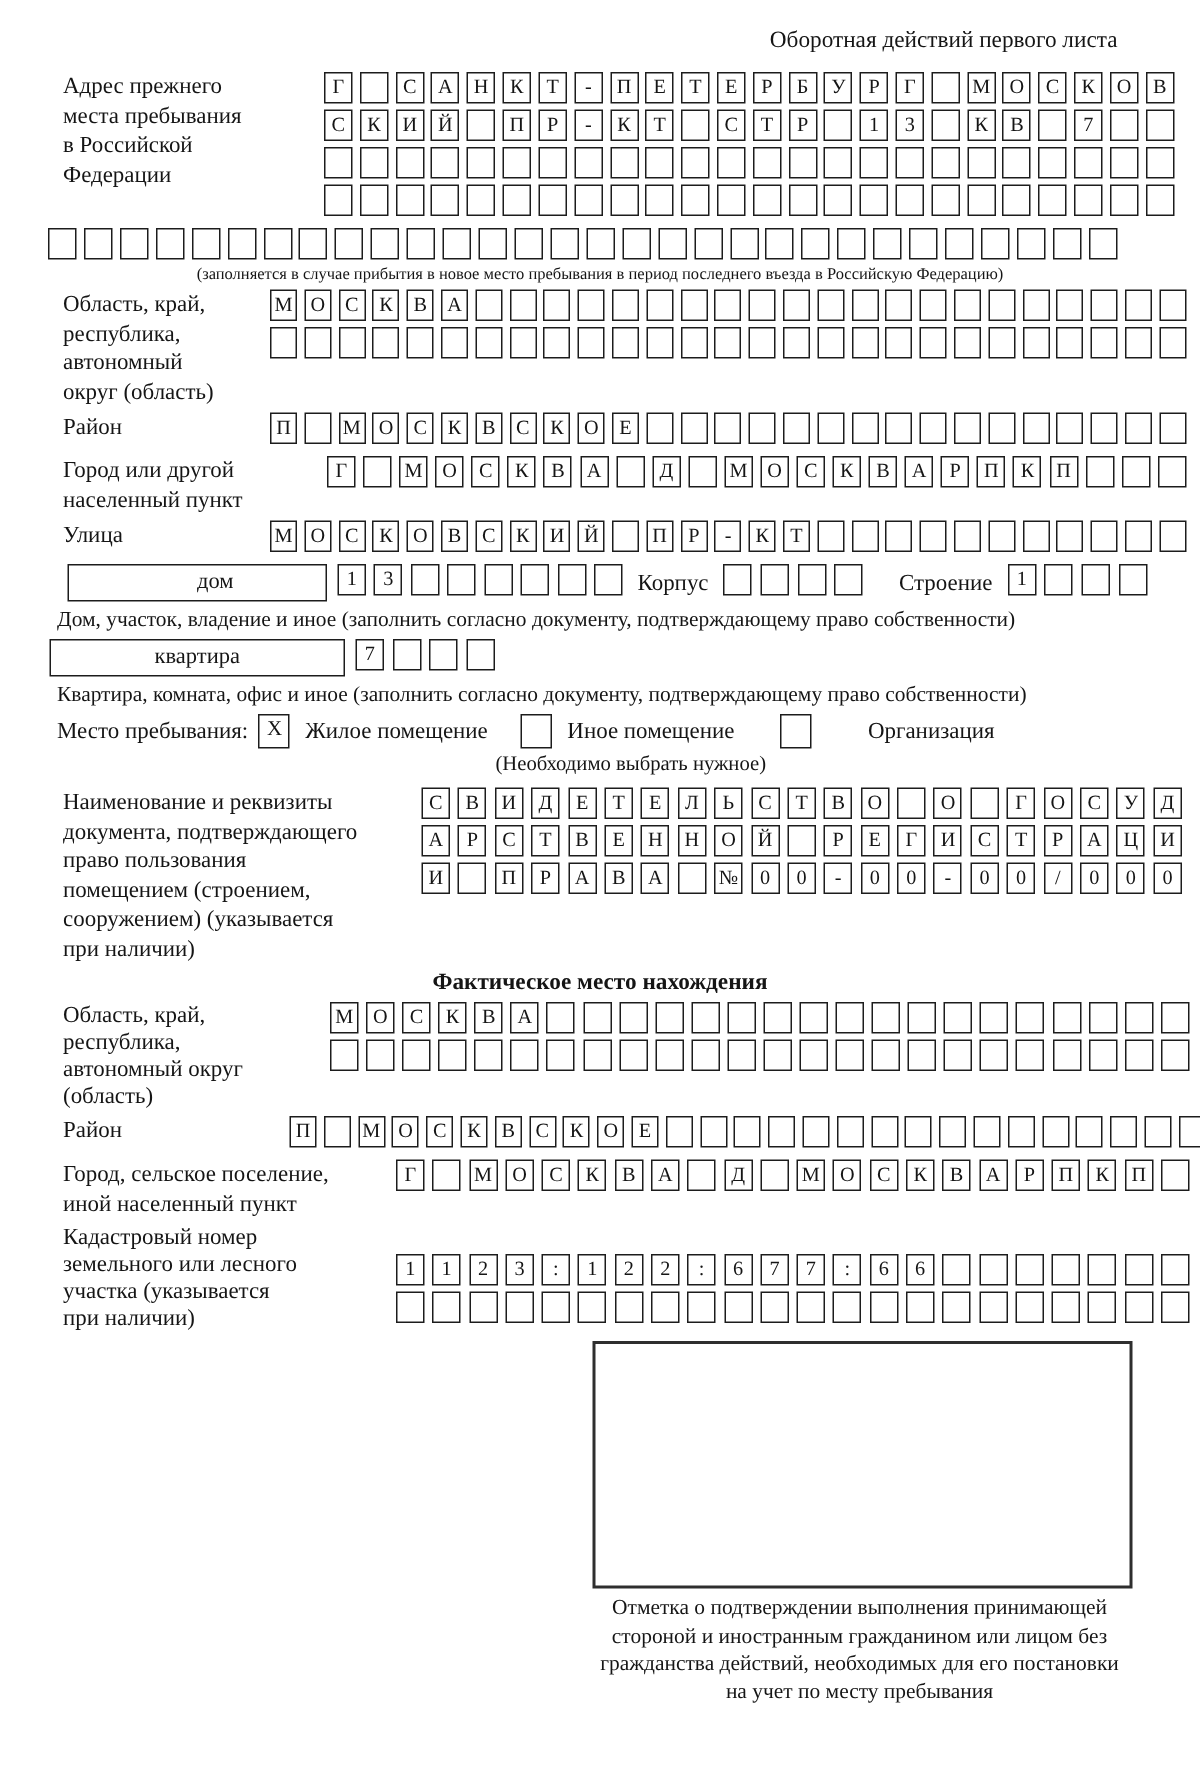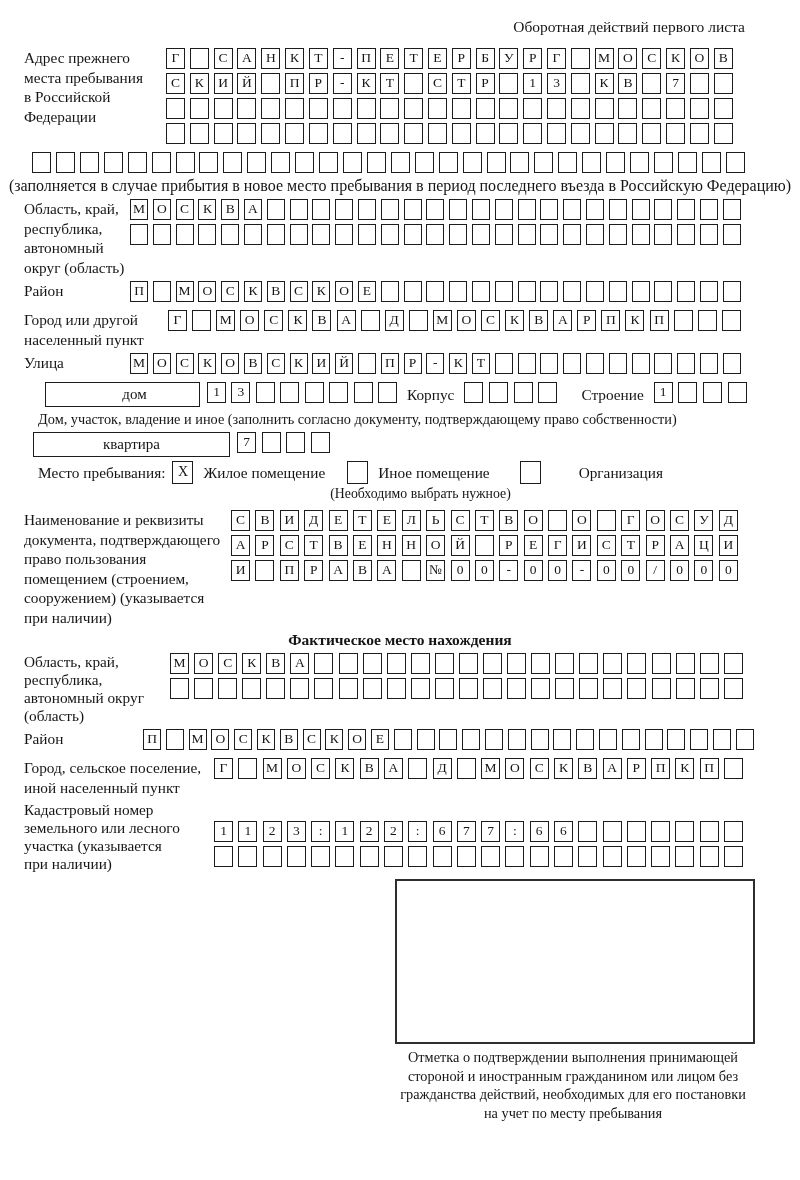--- a/index.html
+++ b/index.html
@@ -2,46 +2,46 @@
 <html><head>
 <meta charset="utf-8">
 <style>
   * { box-sizing: border-box; margin: 0; padding: 0; }
   html, body { width: 800px; background: #ffffff; }
   body {
     height: 1180px; overflow: hidden; color: #151515;
     font-family: "Liberation Serif", "DejaVu Serif", serif;
   }
   .header-note { text-align: right; padding: 18px 55px 0 0; font-size: 15.5px; }
-  .group { display: flex; margin-left: 24px; margin-bottom: 4px; }
+  .group { display: flex; margin-left: 42px; margin-bottom: 4px; gap: 32px; }
   .flabel { font-size: 15.3px; line-height: 19.5px; white-space: pre-line; flex-shrink: 0; }
   .flabel.tight { line-height: 18px; }
   .rows { display: flex; flex-direction: column; }
   .rows.pad-top { padding-top: 20px; }
   .boxrow { display: flex; justify-content: space-between; margin-bottom: 4px; }
   .cell {
     width: 19px; height: 21px; border: 1.5px solid #1c1c1c; flex-shrink: 0;
     text-align: center; font-size: 13.5px; line-height: 18px; overflow: hidden;
   }
   .c27 .cell { width: 18px; }
   .w567 { width: 567px; } .w713 { width: 713px; } .w611 { width: 611px; }
   .w573 { width: 573px; } .w507 { width: 507px; } .w529 { width: 529px; }
   .w190 { width: 190px; } .w93 { width: 93px; }
   .fullrow { margin-left: 32px; margin-top: 1px; }
-  .caption { font-size: 16px; }
+  .caption { font-size: 11px; }
   .caption.center { text-align: center; margin: 2px 6px 4px 6px; }
   .caption.left { margin-left: 38px; margin-bottom: 4px; font-size: 14.3px; }
   .sec-title { text-align: center; font-weight: bold; font-size: 16.5px; margin: 4px 0 8px; }
   .houserow { display: flex; align-items: flex-start; margin-left: 45px; margin-bottom: 4px; }
   .aptrow { display: flex; align-items: flex-start; margin-left: 33px; margin-bottom: 4px; }
   .widebox {
     height: 25px; border: 1.5px solid #1c1c1c; text-align: center;
     font-size: 15px; line-height: 22px; margin-right: 7px; flex-shrink: 0;
   }
-  .w155 { width: 155px; padding-left: 24px; } .w197 { width: 197px; }
+  .w155 { width: 173px; padding-left: 24px; } .w197 { width: 197px; }
   .inline-label { font-size: 15.3px; margin: 0 10px; line-height: 25px; white-space: nowrap; }
   .stayrow { display: flex; align-items: center; margin-left: 38px; font-size: 15.3px; margin-bottom: 2px; }
   .checkbox {
     width: 21px; height: 23px; border: 1.5px solid #1c1c1c; flex-shrink: 0;
     text-align: center; font-size: 14px; line-height: 20px; margin: 0 10px;
   }
   .opt3gap { margin-left: 28px; }
   .center-note { text-align: center; font-size: 13.8px; margin-bottom: 8px; padding-left: 41px; }
   .sub-title { text-align: center; font-weight: bold; font-size: 15.5px; margin: 4px 0 4px; }
   .cap-lines { text-align: center; font-size: 13.8px; line-height: 18px; white-space: pre-line; margin-bottom: 4px; }
@@ -406,20 +406,21 @@
 
   <div class="aptrow">
     <div class="widebox w197">квартира</div>
     <div class="boxrow w93">
         <span class="cell">7</span>
         <span class="cell"></span>
         <span class="cell"></span>
         <span class="cell"></span>
       </div>
   </div>
+  <div class="caption left">Квартира, комната, офис и иное (заполнить согласно документу, подтверждающему право собственности)</div>
 
   <div class="stayrow">
     <span>Место пребывания:</span>
     <span class="checkbox" style="margin-left:7px;">X</span>
     <span>Жилое помещение</span>
     <span class="checkbox" style="margin-left:22px;"></span>
     <span>Иное помещение</span>
     <span class="checkbox" style="margin-left:30px;"></span>
     <span class="opt3gap">Организация</span>
   </div>

